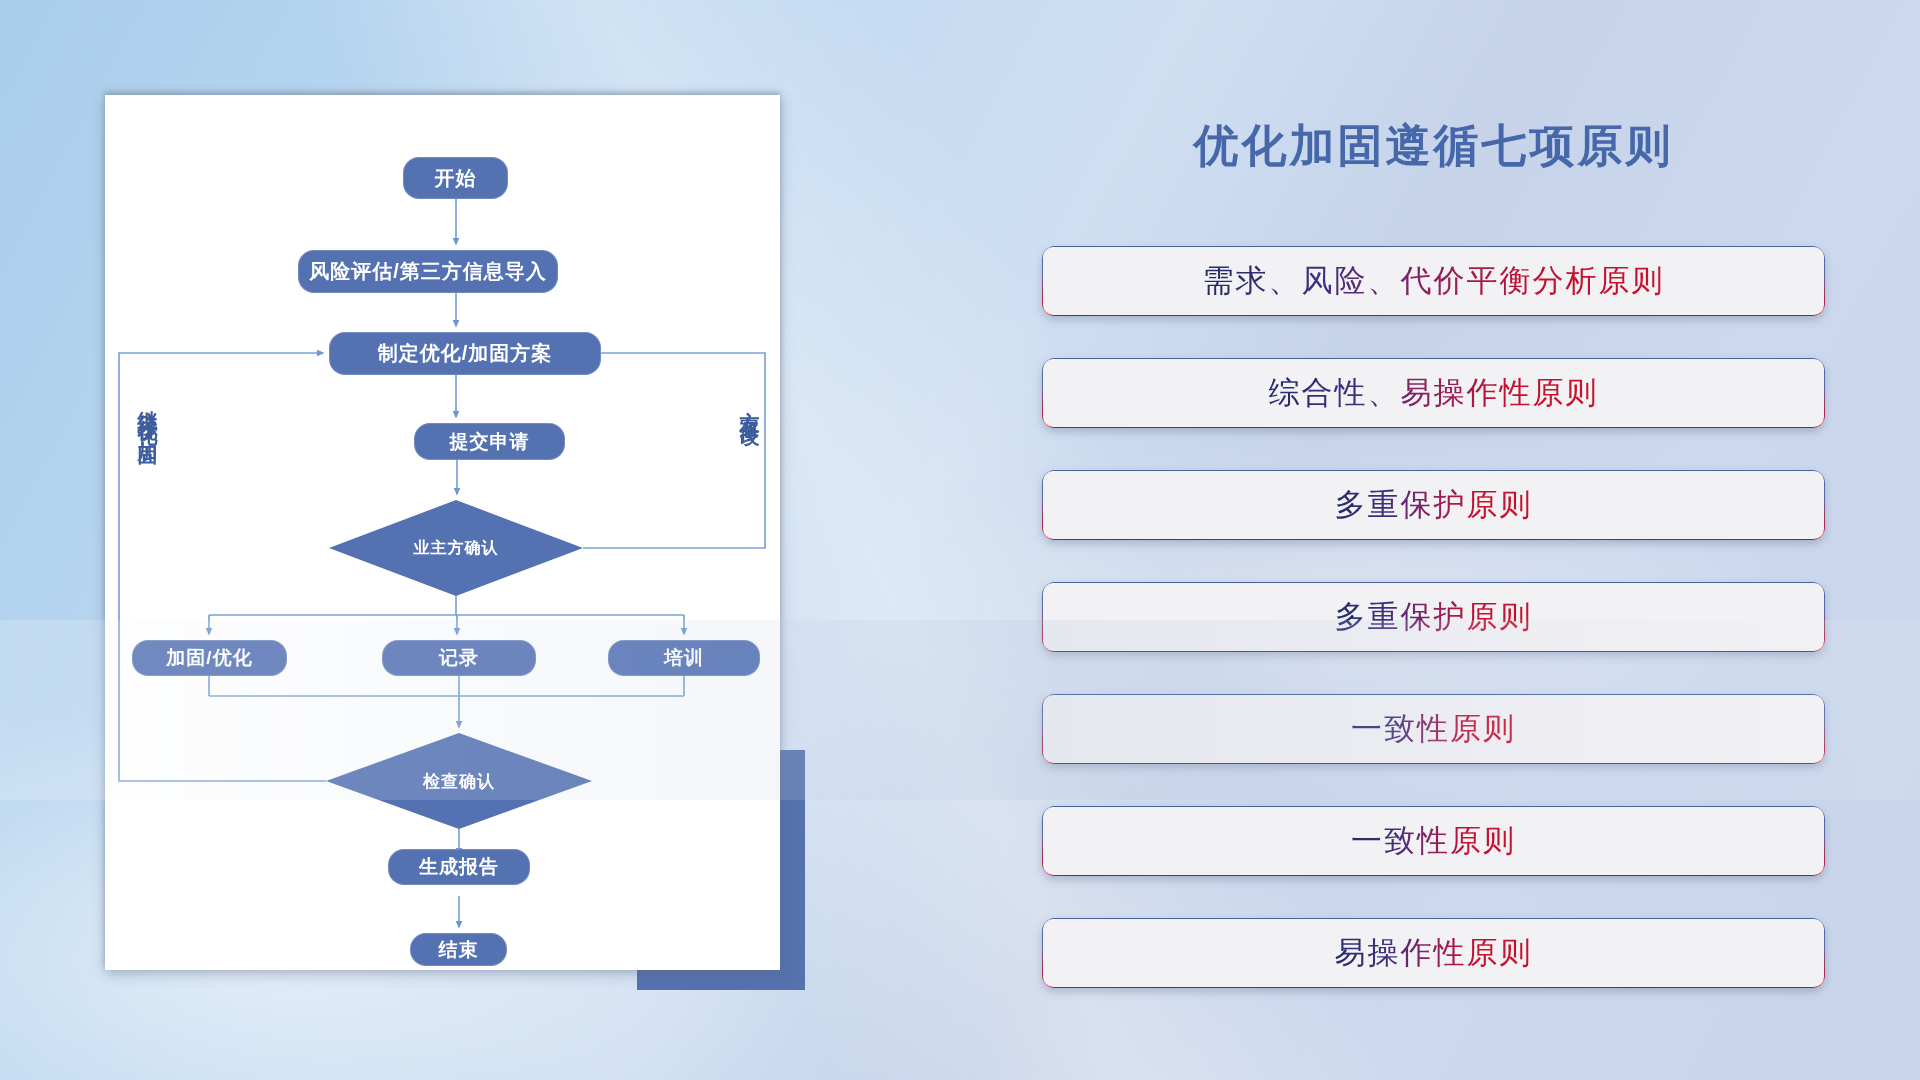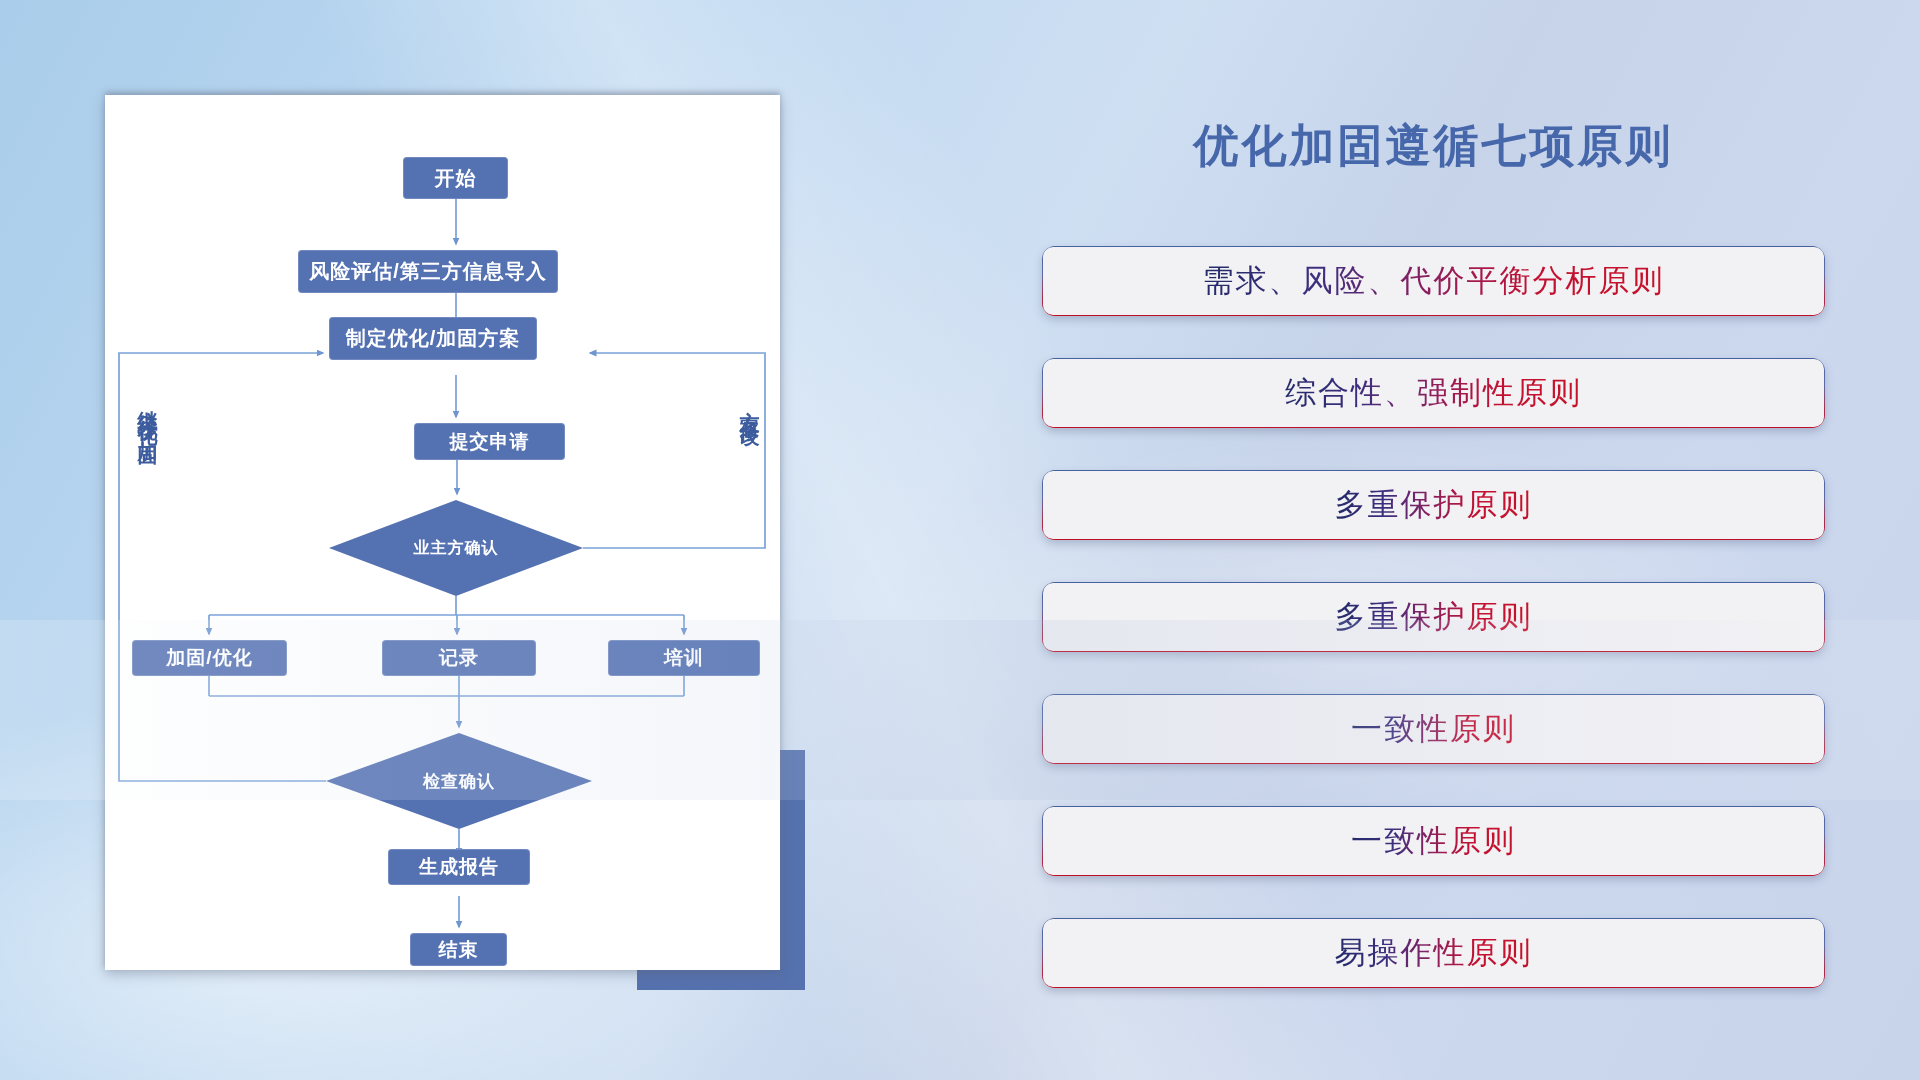--- a/index.html
+++ b/index.html
@@ -33,21 +33,21 @@
   .card{
     position:absolute;left:105px;top:95px;width:675px;height:875px;
     background:#ffffff;
     box-shadow:0 -3px 5px rgba(110,120,140,0.45), 0 4px 12px rgba(90,100,125,0.40);
   }
   .connectors{position:absolute;left:0;top:0;}
 
   .fnode{
     position:absolute;background:#5471b2;color:#ffffff;font-weight:bold;
     display:flex;align-items:center;justify-content:center;
-    border-radius:4px;font-size:20px;letter-spacing:1px;
+    border-radius:16px;font-size:20px;letter-spacing:1px;
     box-shadow:inset 0 0 0 1px rgba(255,255,255,0.18);
   }
   .fnode.diamond{
     border-radius:0;
     clip-path:polygon(50% 0%,100% 50%,50% 100%,0% 50%);
     font-size:16px;box-shadow:none;
   }
   .vlabel{
     position:absolute;writing-mode:vertical-rl;text-orientation:mixed;
     color:#3c5c9e;font-weight:bold;font-size:20px;letter-spacing:5px;
@@ -111,21 +111,21 @@
         <path d="M354,801 V832" marker-end="url(#arr)"></path>
         <path d="M478,453 H660 V258 H485" marker-end="url(#arr)"></path>
         <path d="M221,686 H14 V258 H218" marker-end="url(#arr)"></path>
       </g>
     </svg>
 
     <div class="fnode" style="left:298px;top:62px;width:105px;height:42px;">开始</div>
 
     <div class="fnode" style="left:193px;top:155px;width:260px;height:43px;">风险评估/第三方信息导入</div>
 
-    <div class="fnode" style="left:224px;top:222px;width:208px;height:43px;">制定优化/加固方案</div>
+    <div class="fnode" style="left:224px;top:237px;width:272px;height:43px;">制定优化/加固方案</div>
 
     <div class="fnode" style="left:277px;top:328px;width:151px;height:37px;font-size:19px;margin-left:32px;">提交申请</div>
 
     <div class="fnode diamond" style="left:224px;top:405px;width:254px;height:96px;">业主方确认</div>
 
     <div class="fnode" style="left:27px;top:545px;width:155px;height:36px;font-size:19px;">加固/优化</div>
 
     <div class="fnode" style="left:277px;top:545px;width:154px;height:36px;font-size:19px;">记录</div>
 
     <div class="fnode" style="left:503px;top:545px;width:152px;height:36px;font-size:19px;">培训</div>
@@ -144,21 +144,21 @@
   <h1 class="page-title">优化加固遵循七项原则</h1>
 
   <div class="principles">
     <div class="pbox">
       <div class="pbox-inner">
         <span class="ptext">需求、风险、代价平衡分析原则</span>
       </div>
     </div>
     <div class="pbox">
       <div class="pbox-inner">
-        <span class="ptext">综合性、强制性原则</span>
+        <span class="ptext">综合性、易操作性原则</span>
       </div>
     </div>
     <div class="pbox">
       <div class="pbox-inner">
         <span class="ptext">多重保护原则</span>
       </div>
     </div>
     <div class="pbox">
       <div class="pbox-inner">
         <span class="ptext">多重保护原则</span>

